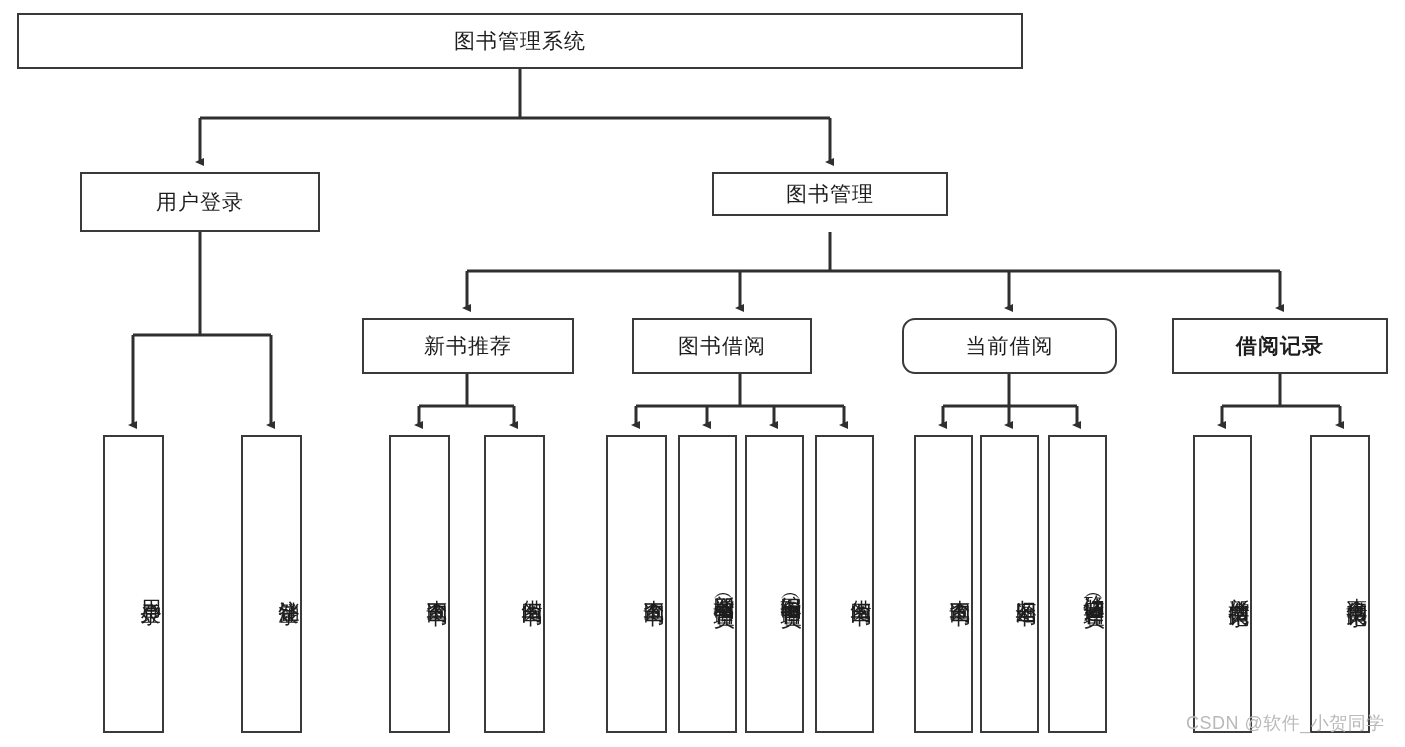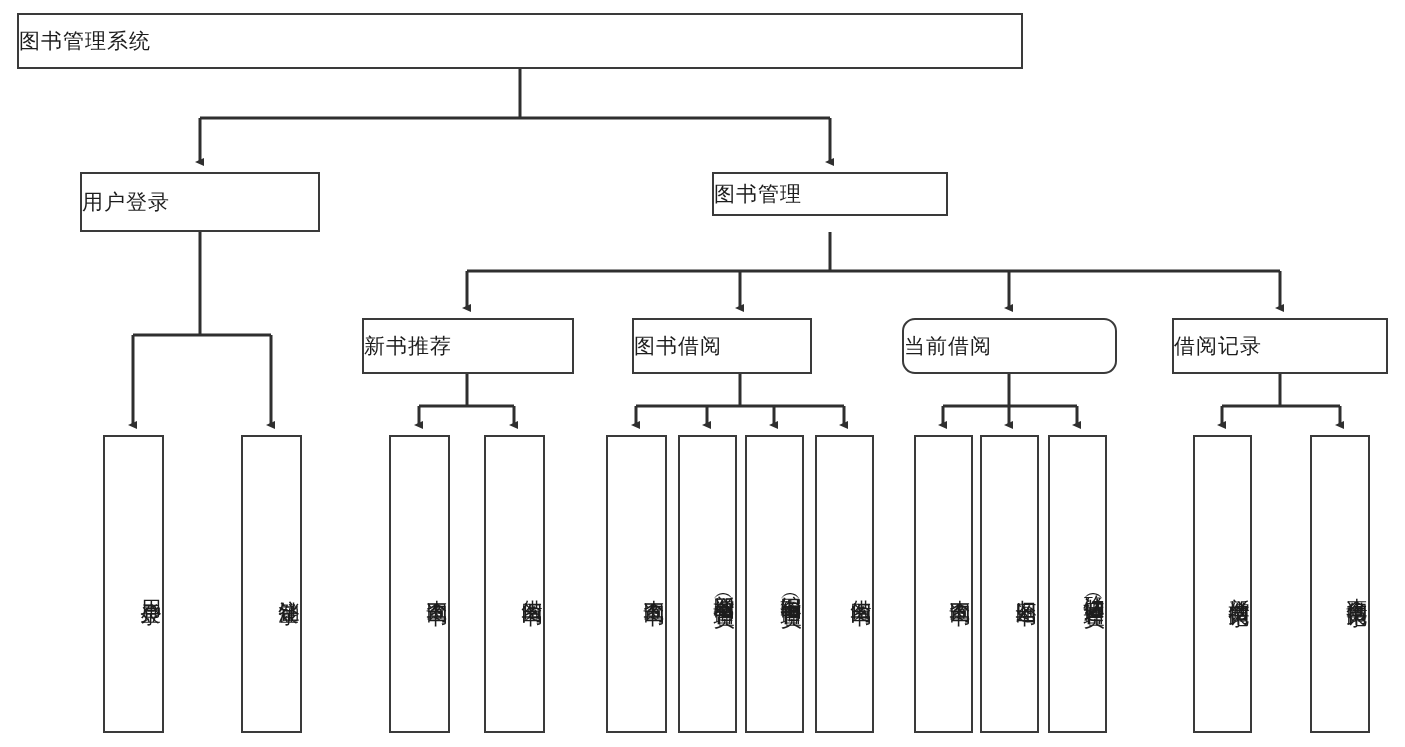--- a/index.html
+++ b/index.html
@@ -25,21 +25,21 @@
     height: 747px;
     pointer-events: none;
   }
   .node {
     position: absolute;
     box-sizing: border-box;
     border: 2px solid #3a3a3a;
     background: #ffffff;
     display: flex;
     align-items: center;
-    justify-content: flex-start;
+    justify-content: center;
     color: #1d1d1d;
     z-index: 2;
   }
   .node.h {
     font-size: 21px;
     letter-spacing: 1px;
   }
   .node.v {
     font-size: 21px;
     writing-mode: vertical-rl;
@@ -144,21 +144,21 @@
   </div>
 
   <div class="node h" style="left:632px;top:318px;width:180px;height:56px;">
     <span>图书借阅</span>
   </div>
 
   <div class="node h" style="left:902px;top:318px;width:215px;height:56px;border-radius:13px;">
     <span>当前借阅</span>
   </div>
 
-  <div class="node h" style="left:1172px;top:318px;width:216px;height:56px;">
+  <div class="node h" style="left:1172px;top:318px;width:216px;height:56px;font-weight:bold;">
     <span>借阅记录</span>
   </div>
 
   <div class="node v" style="left:389px;top:435px;width:61px;height:298px;">
     <span>查询图书</span>
   </div>
 
   <div class="node v" style="left:484px;top:435px;width:61px;height:298px;">
     <span>借阅图书</span>
   </div>
@@ -192,13 +192,14 @@
   </div>
 
   <div class="node v" style="left:1193px;top:435px;width:59px;height:298px;">
     <span>新增借阅记录</span>
   </div>
 
   <div class="node v" style="left:1310px;top:435px;width:60px;height:298px;">
     <span>查询借阅记录</span>
   </div>
 
+  <div class="watermark">CSDN @软件_小贺同学</div>
 </div>
 
 </body></html>

